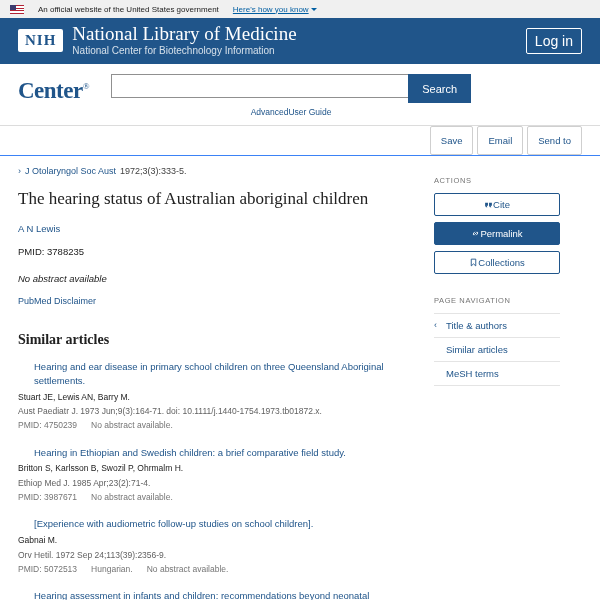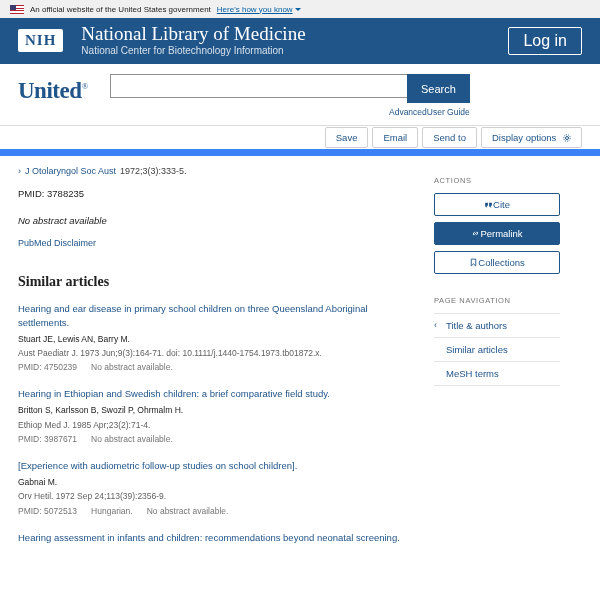--- a/index.html
+++ b/index.html
@@ -14,21 +14,21 @@
 
   
   .gov-banner {
     background: #f0f0f0;
     height: 18px;
     display: flex;
     align-items: center;
     padding: 0 10px;
     font-size: 8px;
     color: #1b1b1b;
-    gap: 6px;
+    gap: 14px;
   }
   .flag {
     width: 14px; height: 9px;
     background: linear-gradient(
       to bottom,
       #b22234 0 1.3px, #fff 1.3px 2.6px, #b22234 2.6px 3.9px,
       #fff 3.9px 5.2px, #b22234 5.2px 6.5px, #fff 6.5px 7.8px, #b22234 7.8px 9px);
     position: relative;
     flex: none;
   }
@@ -55,21 +55,21 @@
 
   
   .nih-header {
     background: #20558a;
     height: 46px;
     display: flex;
     align-items: center;
     padding: 0 18px;
     justify-content: space-between;
   }
-  .nih-left { display: flex; align-items: center; gap: 18px; }
+  .nih-left { display: flex; align-items: center; gap: 9px; }
   .nih-logo {
     background: #fff;
     color: #20558a;
     font-weight: bold;
     font-size: 15px;
     letter-spacing: 1px;
     padding: 3px 7px;
     border-radius: 2px;
     font-family: "Liberation Serif", serif;
   }
@@ -81,22 +81,22 @@
   }
   .nih-title-2 {
     color: #d5e0ea;
     font-size: 10px;
     line-height: 1.4;
   }
   .login-btn {
     border: 1px solid #fff;
     color: #fff;
     background: transparent;
-    font-size: 16px;
-    padding: 4px 14px;
+    font-size: 14px;
+    padding: 4px 8px;
     border-radius: 2px;
     cursor: pointer;
     font-family: "Liberation Sans", sans-serif;
   }
 
   
   .pm-header {
     background: #fff;
     border-bottom: 1px solid #dcdcdc;
     padding: 10px 18px 8px 18px;
@@ -132,32 +132,31 @@
     color: #fff;
     border: none;
     font-size: 11px;
     padding: 0 14px;
     height: 29px;
     cursor: pointer;
     font-family: "Liberation Sans", sans-serif;
   }
   .search-sub {
     display: flex;
-    justify-content: flex-end;
+    justify-content: center;
     margin-top: 4px;
     font-size: 8.5px;
   }
   .search-sub a { color: #20558a; text-decoration: none; cursor: pointer; }
 
   
   .action-bar {
-    border-bottom: 7px solid #3b82f6;
+    border-bottom: 1px solid #3b82f6;
     height: 30px;
     display: flex;
-    align-items: center;
     justify-content: flex-end;
     padding: 0 18px;
     gap: 4px;
     background: #fff;
   }
   .act-btn {
     font-size: 9.5px;
     color: #20558a;
     background: #fff;
     border: 1px solid #cfcfcf;
@@ -217,20 +216,21 @@
     margin: 0 0 12px 0;
     color: #212121;
   }
   .sim-item { margin-bottom: 14px; }
   .sim-title {
     font-size: 9.5px;
     color: #20558a;
     line-height: 1.45;
     margin-bottom: 3px;
     cursor: pointer;
+    margin-left: 16px;
   }
   .sim-authors { font-size: 8.5px; color: #212121; line-height: 1.45; margin-bottom: 2px;}
   .sim-cite { font-size: 8.5px; color: #616161; line-height: 1.45; margin-bottom: 2px;}
   .sim-meta { font-size: 8.5px; color: #757575; line-height: 1.45; }
   .sim-meta .gap { display: inline-block; width: 14px; }
 
   
   .side-label {
     font-size: 7.5px;
     color: #757575;
@@ -290,55 +290,50 @@
     <span class="nih-logo">NIH</span>
     <span>
       <div class="nih-title-1">National Library of Medicine</div>
       <div class="nih-title-2">National Center for Biotechnology Information</div>
     </span>
   </div>
   <button class="login-btn">Log in</button>
 </div>
 
 <div class="pm-header">
-  <div class="pm-logo"><span>United</span><sup>®</sup></div>
+  <div class="pm-logo"><span>Center</span><sup>®</sup></div>
   <div class="search-area">
     <div class="search-row">
       <input class="search-input" type="text" placeholder="" style="">
       <button class="search-btn">Search</button>
     </div>
     <div class="search-sub">
       <a>Advanced</a>
       <a>User Guide</a>
     </div>
   </div>
 </div>
 
 <div class="action-bar">
   <button class="act-btn">Save</button>
   <button class="act-btn">Email</button>
   <button class="act-btn">Send to</button>
-  <button class="act-btn">
-    <span>Display options</span>
-    <svg class="gear" viewBox="0 0 16 16" style="display:inline-block;">
-      <circle cx="8" cy="8" r="3" fill="none" stroke="#20558a" stroke-width="2"></circle>
-      <circle cx="8" cy="8" r="6.5" fill="none" stroke="#20558a" stroke-width="2" stroke-dasharray="2 2"></circle>
-    </svg>
-  </button>
 </div>
 
 <div class="page">
   <div class="main-col">
 
     <div class="breadcrumb">
       <span class="chev">›</span>
       <a>J Otolaryngol Soc Aust</a>
       <span>1972;3(3):333-5.</span>
     </div>
 
+    <h1 class="art-title">The hearing status of Australian aboriginal children</h1>
+    <div class="authors">A N Lewis</div>
     <div class="pmid">PMID: 3788235</div>
     <div class="no-abstract">No abstract available</div>
     <div class="disclaimer">PubMed Disclaimer</div>
 
     <h2 class="sim-head">Similar articles</h2>
 
     <div class="sim-item">
       <div class="sim-title">Hearing and ear disease in primary school children on three Queensland Aboriginal settlements.</div>
       <div class="sim-authors">Stuart JE, Lewis AN, Barry M.</div>
       <div class="sim-cite">Aust Paediatr J. 1973 Jun;9(3):164-71. doi: 10.1111/j.1440-1754.1973.tb01872.x.</div>

